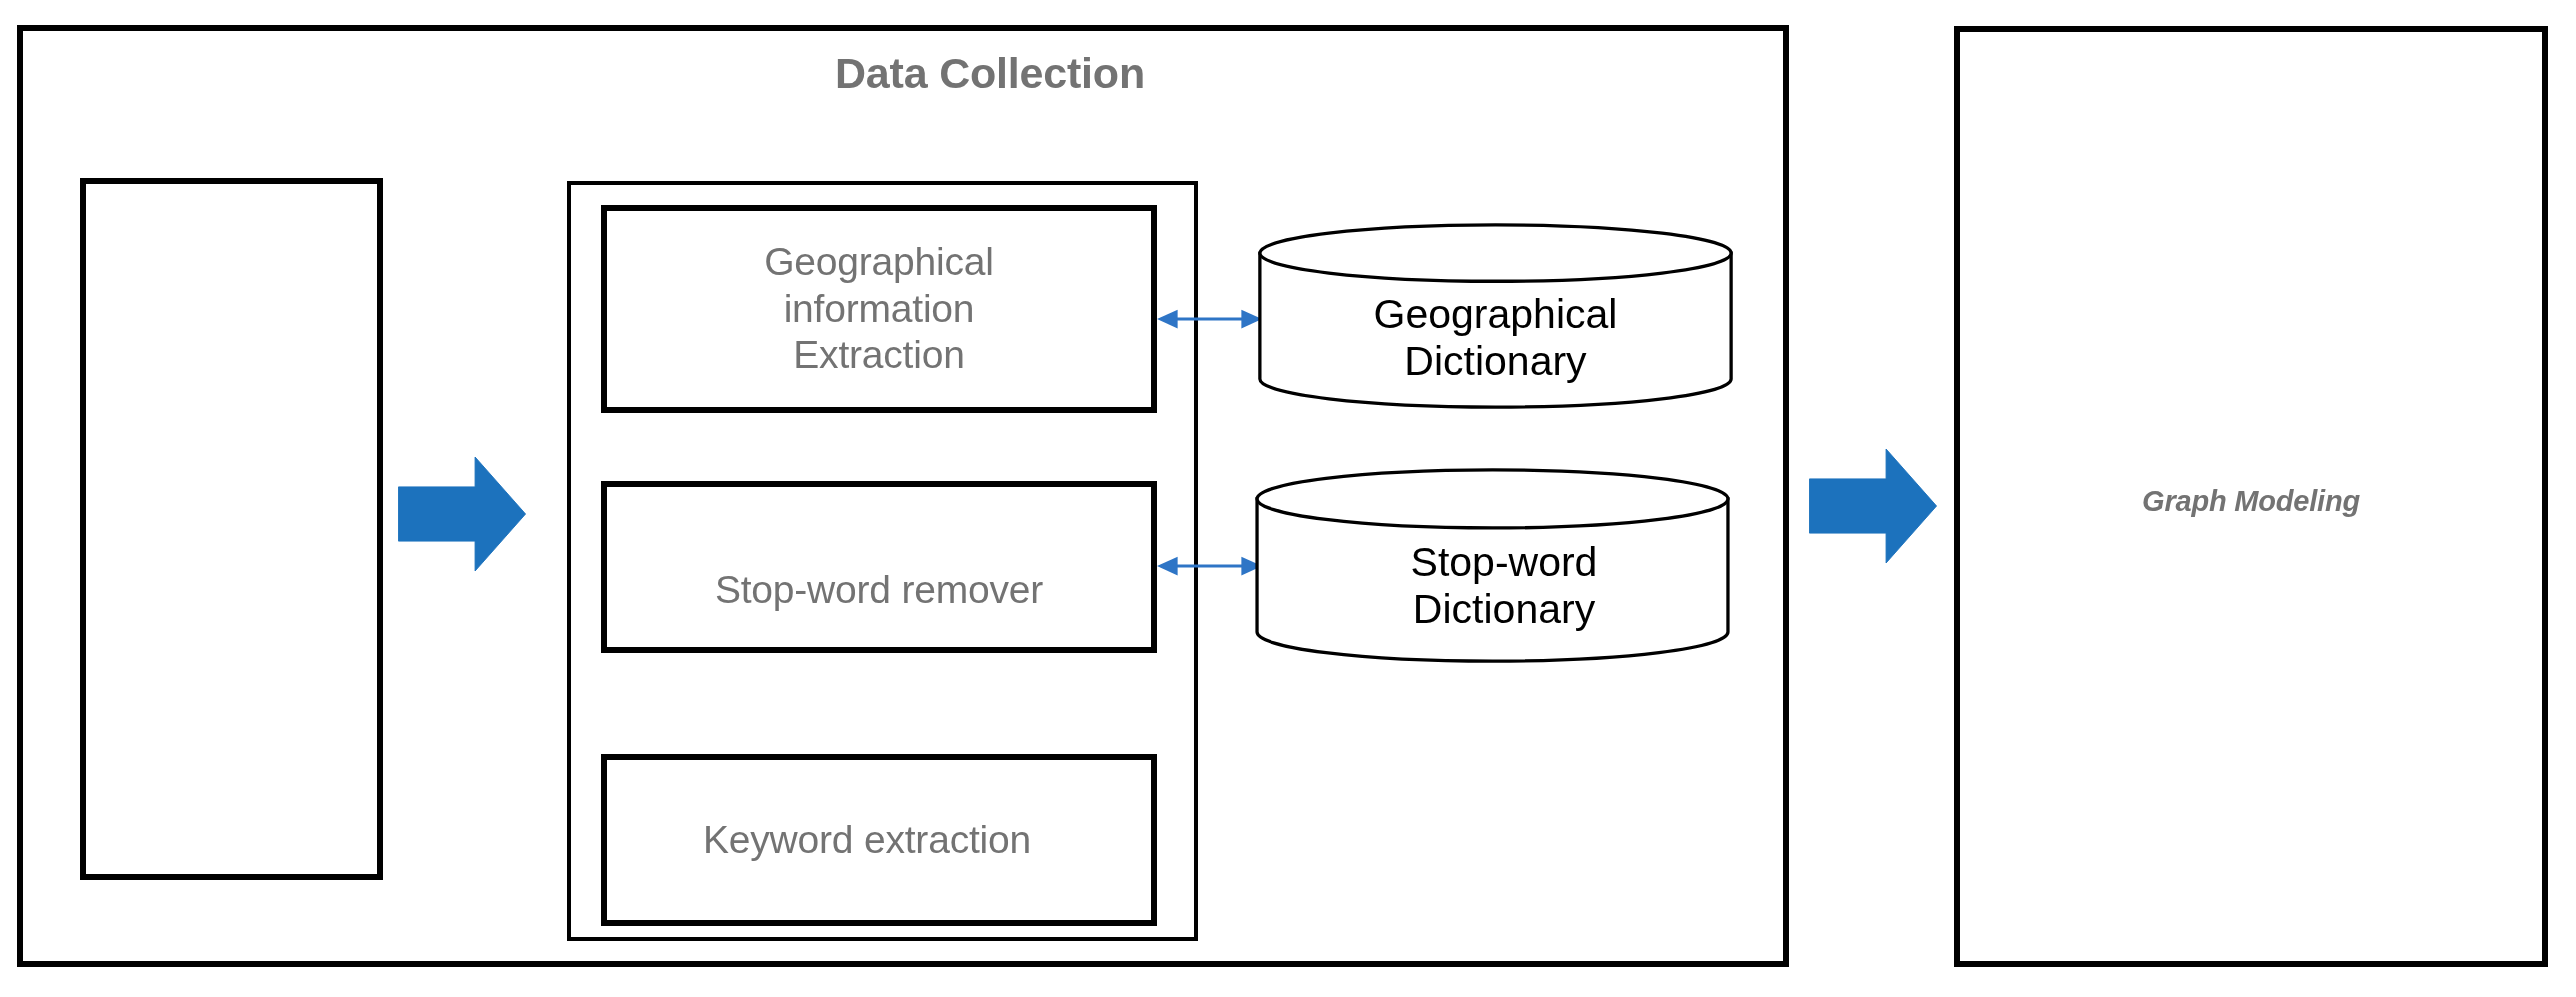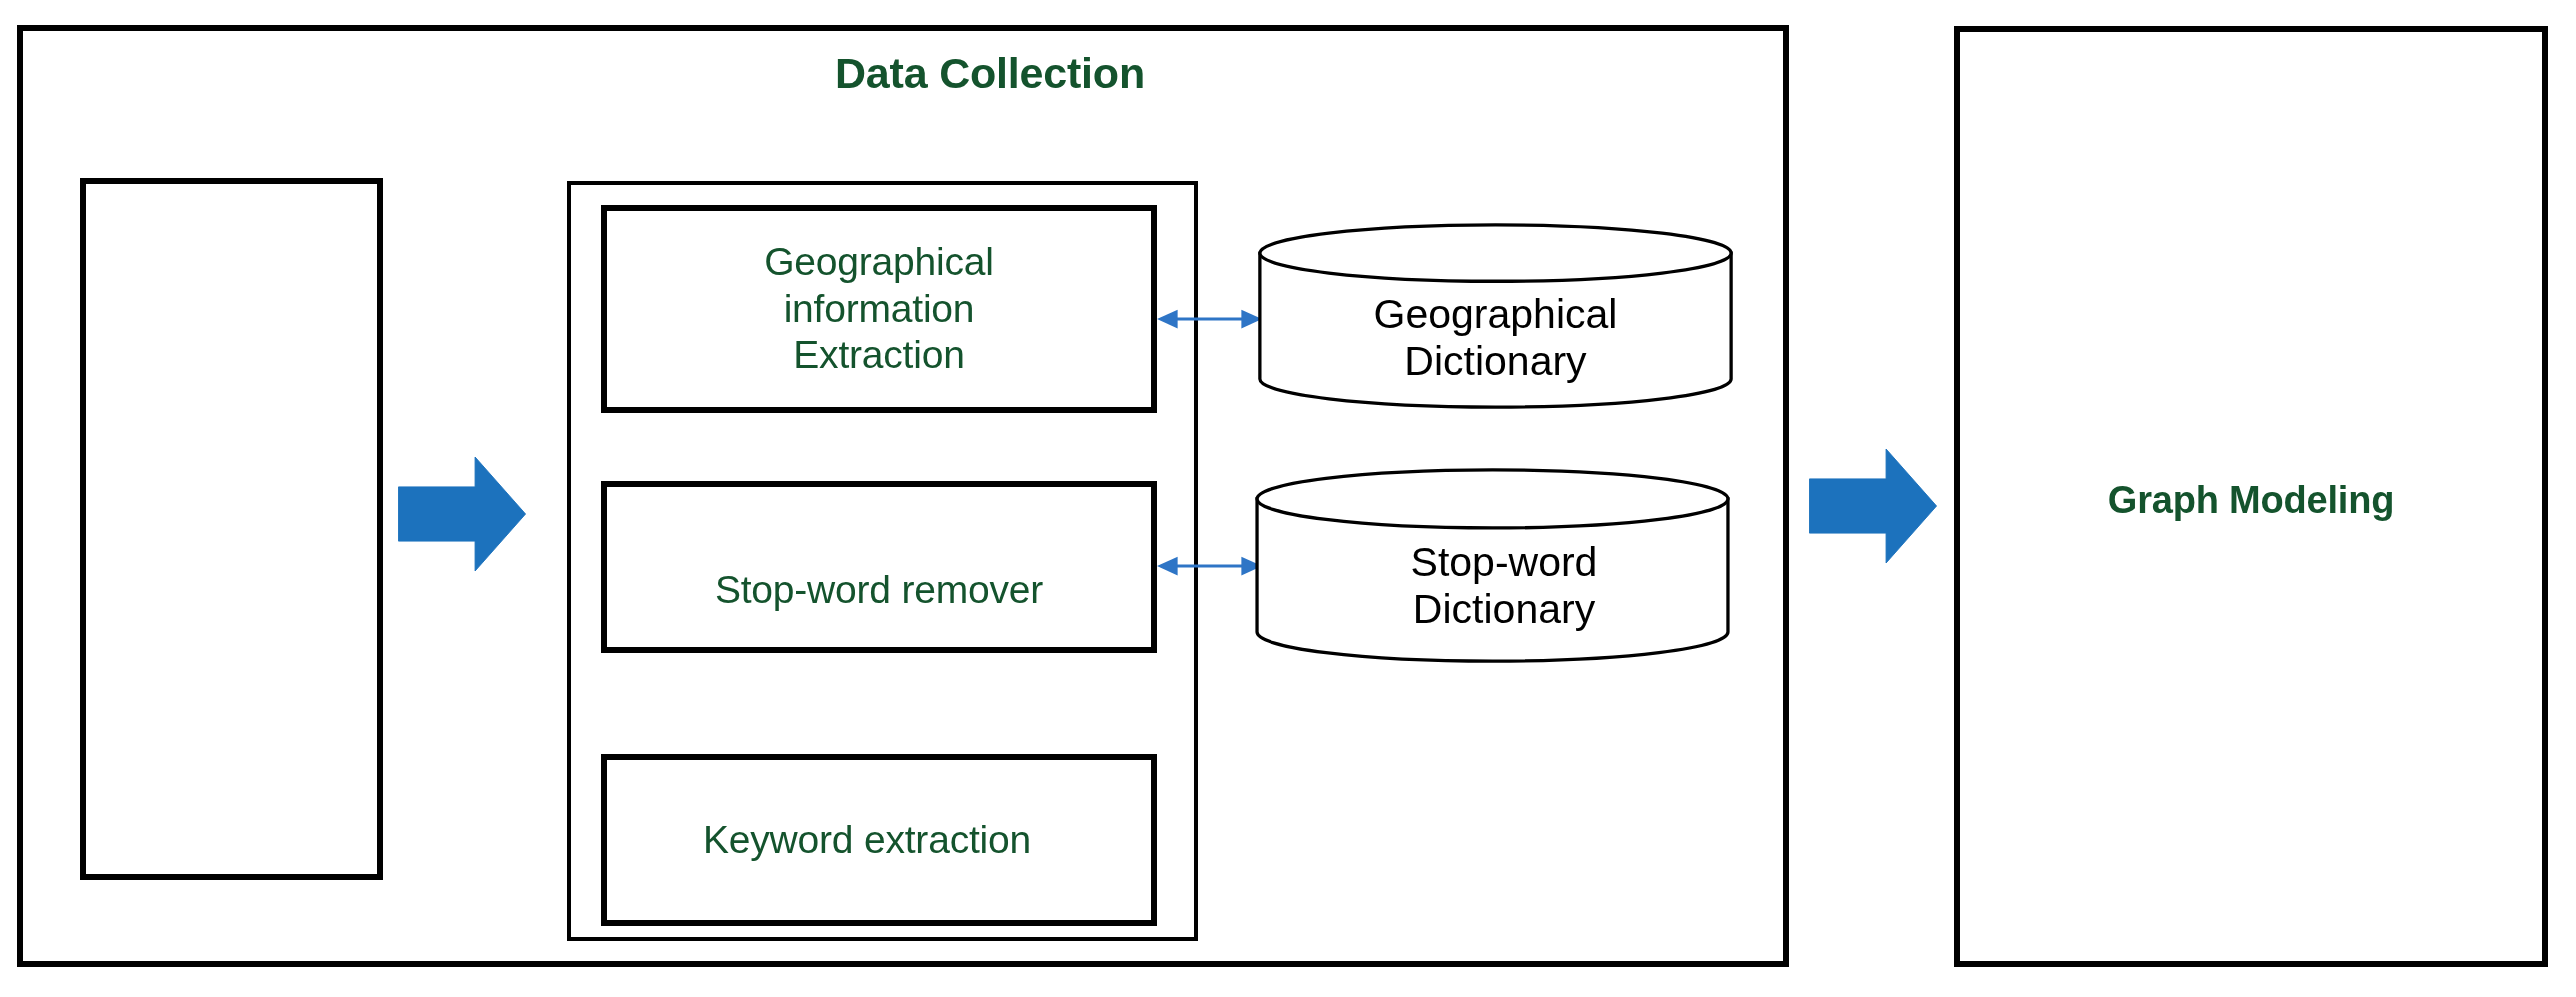--- a/index.html
+++ b/index.html
@@ -31,40 +31,41 @@
   }
 
   
   .txt {
     position: absolute;
     box-sizing: border-box;
     display: flex;
     align-items: center;
     justify-content: center;
     text-align: center;
-    color: #14532d;
+    color: #737373;
     line-height: 1.20;
     letter-spacing: -0.2px;
     white-space: pre-line;
   }
   .panel-title {
     font-size: 43px;
     font-weight: bold;
   }
   .node-label {
     font-size: 39px;
     font-weight: normal;
   }
   .cyl-label {
     font-size: 41px;
     font-weight: normal;
   }
   .right-title {
-    font-size: 38px;
+    font-size: 29px;
     font-weight: bold;
+    font-style: italic;
   }
 
   
   .cylinder {
     position: absolute;
   }
   .cylinder svg {
     position: absolute;
     top: 0;
     left: 0;

